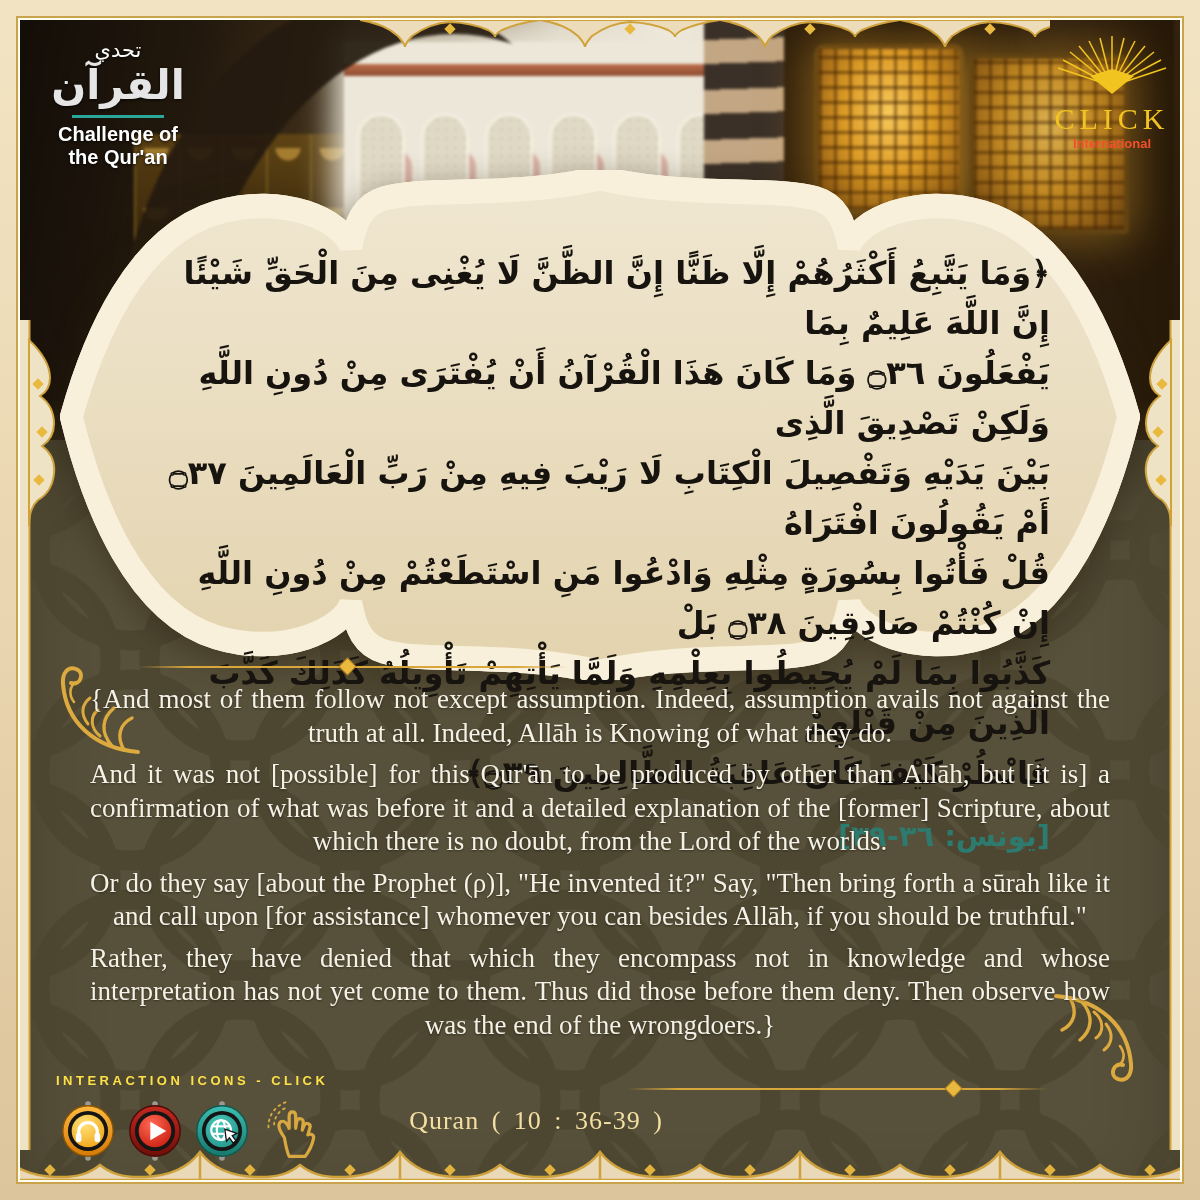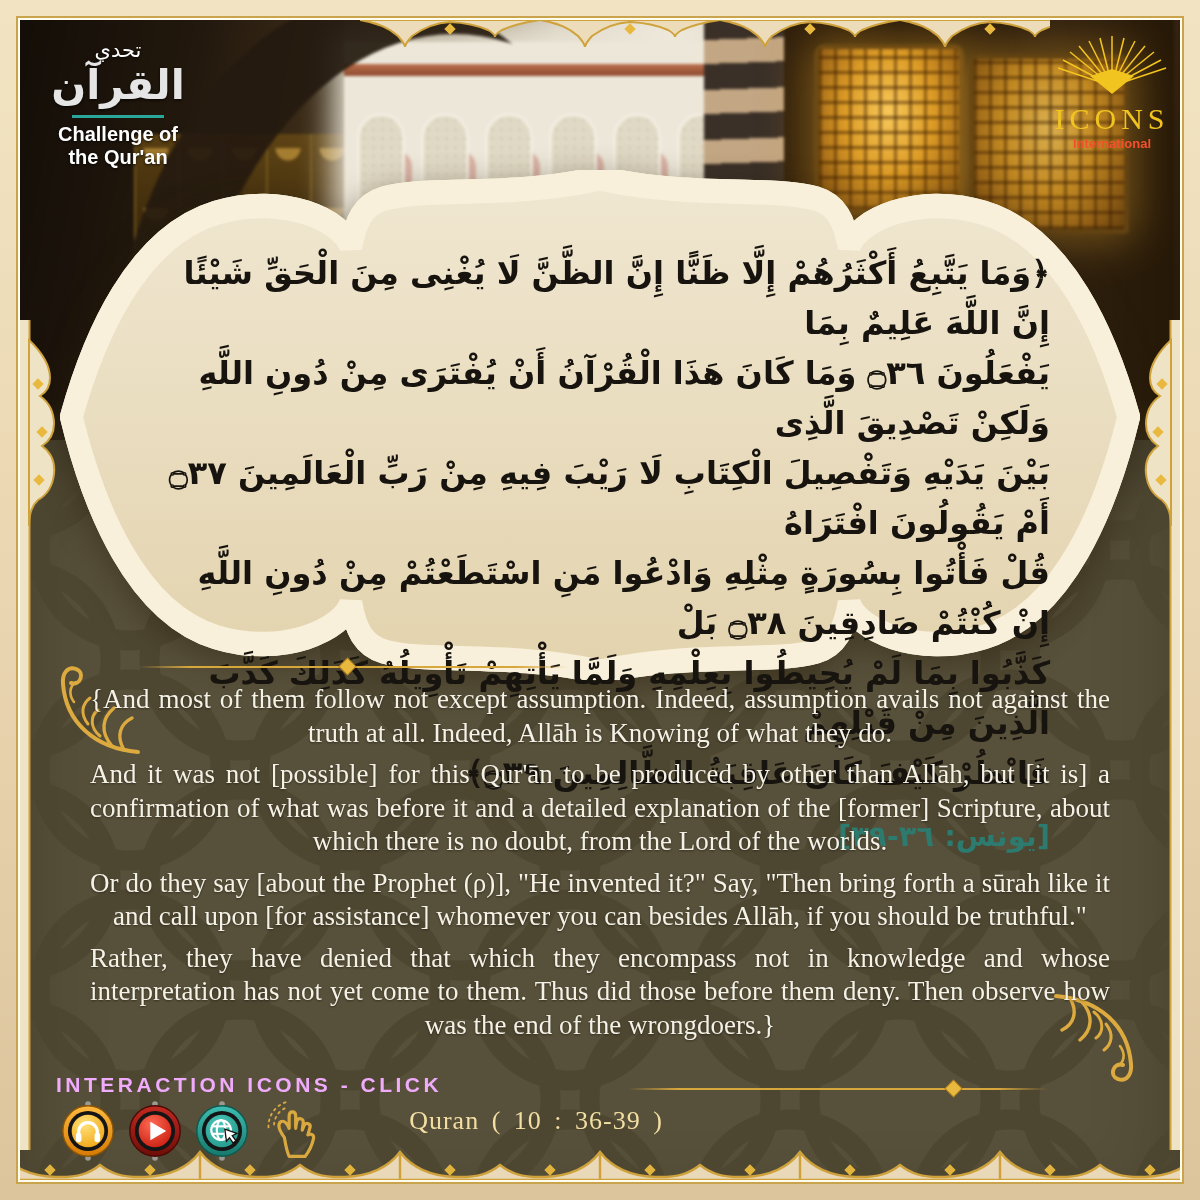--- a/index.html
+++ b/index.html
@@ -98,22 +98,22 @@
   .orn-line{position:absolute;height:2px;
     background:linear-gradient(90deg,transparent,#d8a73c 12%,#d8a73c 88%,transparent);}
   .ol-t{left:118px;top:646px;width:430px;}
   .ol-b{left:608px;top:1068px;width:420px;}
   .orn-diamond{position:absolute;width:11px;height:11px;background:#e9b93f;
     transform:rotate(45deg);box-shadow:0 0 0 1px #b07f1f;}
   .od-t{left:322px;top:641px;}
   .od-b{left:928px;top:1063px;}
 
   
-  .interact-label{position:absolute;left:36px;top:1053px;color:#f0abfc;
-    font-family:"Liberation Sans",sans-serif;font-size:21px;font-weight:700;letter-spacing:3.5px;}
+  .interact-label{position:absolute;left:36px;top:1053px;color:#fde047;
+    font-family:"Liberation Sans",sans-serif;font-size:13px;font-weight:700;letter-spacing:3.5px;}
   .icons-row{position:absolute;left:40px;top:1080px;display:flex;align-items:flex-start;gap:11px;}
   .badge{width:56px;height:62px;}
   .quran-ref{position:absolute;left:0;top:1086px;width:1032px;text-align:center;
     color:#f3dfa3;font-size:26px;letter-spacing:1px;word-spacing:5px;}
 </style>
 </head>
 <body>
 
 <div class="poster">
   <div class="content">
@@ -347,18 +347,18 @@
             <line x1="65" y1="52" x2="98" y2="12"></line>
           <line x1="65" y1="52" x2="23" y2="18"></line>
             <line x1="65" y1="52" x2="107" y2="18"></line>
           <line x1="65" y1="52" x2="16" y2="26"></line>
             <line x1="65" y1="52" x2="114" y2="26"></line>
           <line x1="65" y1="52" x2="11" y2="34"></line>
             <line x1="65" y1="52" x2="119" y2="34"></line>
         </g>
         <path d="M65 60 L43 42 L65 35 L87 42 Z" fill="#f2c41f"></path>
       </svg>
-      <div class="name">ICONS</div>
+      <div class="name">CLICK</div>
       <div class="sub">International</div>
     </div>
 
   </div>
 </div>
 
 </body></html>

